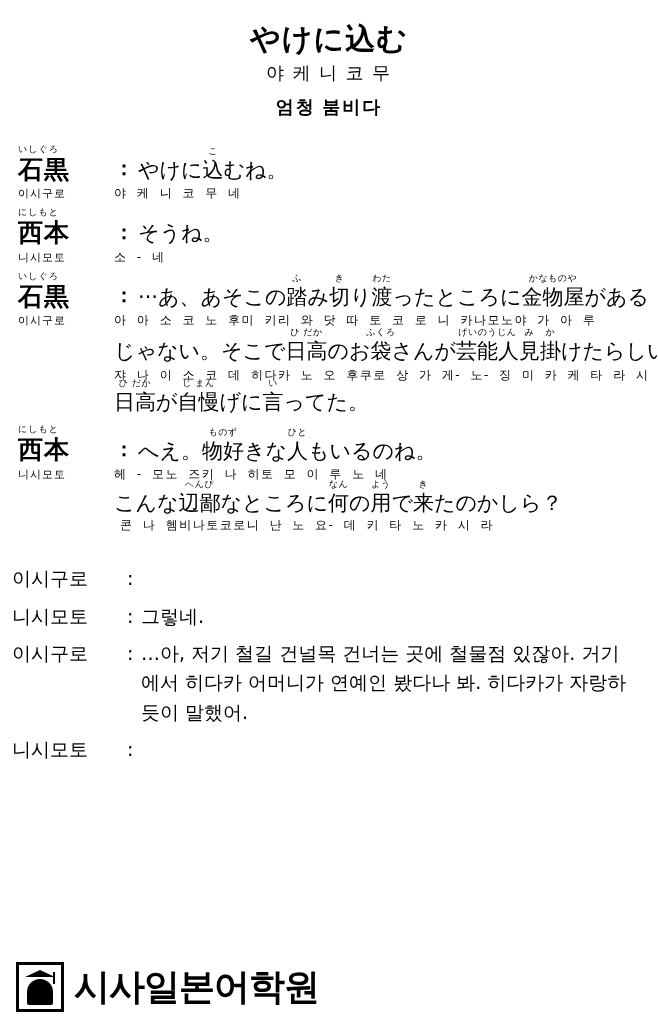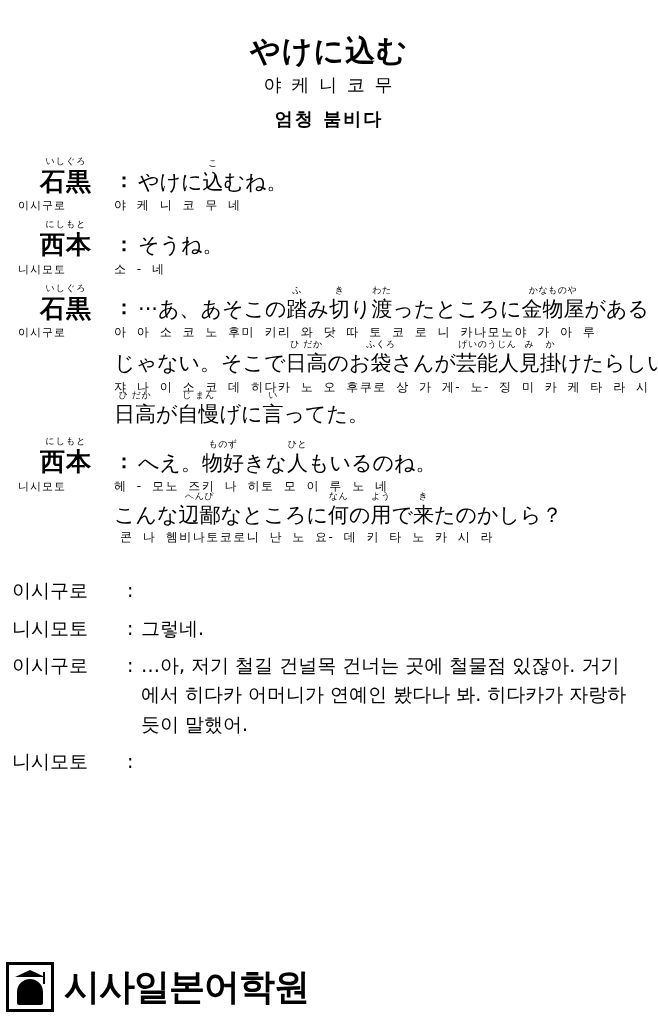--- a/index.html
+++ b/index.html
@@ -13,21 +13,22 @@
     height: 1034px;
     position: relative;
     font-family: "DejaVu Sans", "Liberation Sans", sans-serif;
     color: #000000;
     overflow: hidden;
   }
 
   
   .title-block {
     text-align: center;
-    padding-top: 34px;
+    padding-top: 22px;
+    font-family: Liberation Serif, serif;
   }
   .title-jp {
     font-size: 30px;
     font-weight: bold;
     letter-spacing: 1px;
     line-height: 1.15;
   }
   .title-read {
     font-size: 18px;
     letter-spacing: 2px;
@@ -46,21 +47,20 @@
     padding-left: 18px;
     padding-right: 14px;
   }
   .jp-line {
     position: relative;
     margin-bottom: 2px;
   }
   .speaker-row {
     display: flex;
     align-items: flex-end;
-    text-align: center;
   }
   .speaker {
     width: 96px;
     flex: 0 0 96px;
     position: relative;
   }
   .furi-above {
     font-size: 9px;
     line-height: 1;
     letter-spacing: 1px;
@@ -143,21 +143,21 @@
   .kr-colon {
     flex: 0 0 14px;
   }
   .kr-text {
     flex: 1 1 auto;
   }
 
   
   .footer {
     position: absolute;
-    left: 6px;
+    left: 16px;
     bottom: 22px;
     display: flex;
     align-items: center;
   }
   .logo-mark {
     width: 48px;
     height: 50px;
     border: 3px solid #000;
     position: relative;
     margin-right: 10px;

